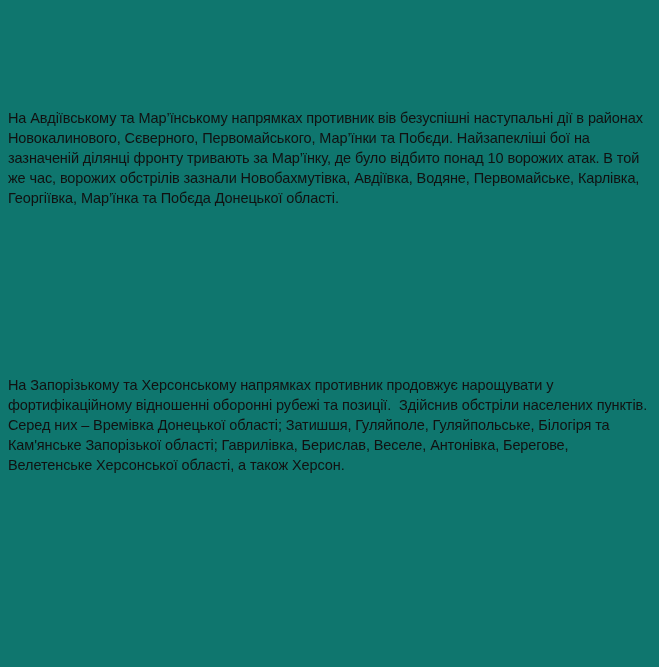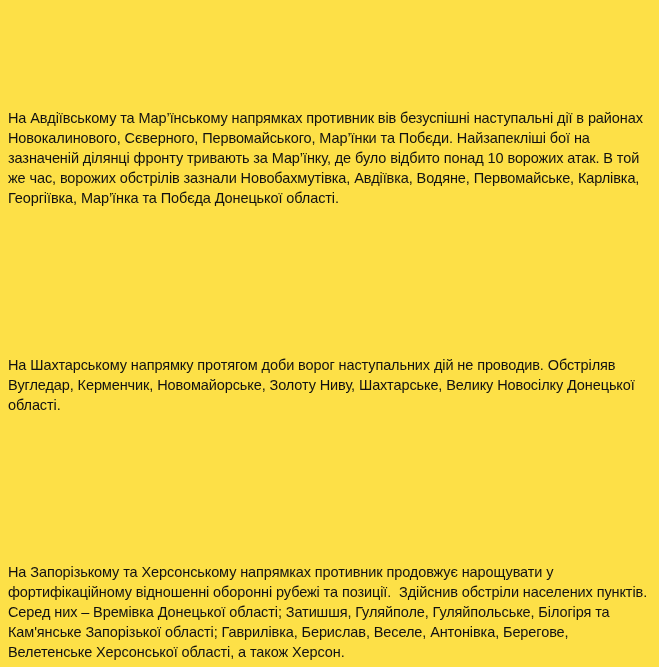--- a/index.html
+++ b/index.html
@@ -13,21 +13,21 @@
   .post {
     box-sizing: border-box;
     width: 659px;
     height: 667px;
     padding: 8px 7px 0 8px;
     font-family: "Liberation Sans", sans-serif;
     font-size: 14.5px;
     line-height: 20px;
     letter-spacing: -0.1px;
     color: #111111;
-    background: #fde047;
+    background: #0f766e;
     white-space: pre-wrap;
     overflow: hidden;
   }
   .block {
     margin: 0 0 7px 0;
   }
   .block:last-child {
     margin-bottom: 0;
   }
   .para {
@@ -37,23 +37,20 @@
 </style>
 </head>
 <body>
 
 <div class="post">
 
   <div class="block">
     <div class="para">На Авдіївському та Мар’їнському напрямках противник вів безуспішні наступальні дії в районах Новокалинового, Сєверного, Первомайського, Мар’їнки та Побєди. Найзапекліші бої на зазначеній ділянці фронту тривають за Мар’їнку, де було відбито понад 10 ворожих атак. В той же час, ворожих обстрілів зазнали Новобахмутівка, Авдіївка, Водяне, Первомайське, Карлівка, Георгіївка, Мар’їнка та Побєда Донецької області.</div>
   </div>
 
-  <div class="block">
-    <div class="para">На Шахтарському напрямку протягом доби ворог наступальних дій не проводив. Обстріляв Вугледар, Керменчик, Новомайорське, Золоту Ниву, Шахтарське, Велику Новосілку Донецької області.</div>
-  </div>
 
   <div class="block">
     <div class="para">На Запорізькому та Херсонському напрямках противник продовжує нарощувати у фортифікаційному відношенні оборонні рубежі та позиції.  Здійснив обстріли населених пунктів. Серед них – Времівка Донецької області; Затишшя, Гуляйполе, Гуляйпольське, Білогіря та Кам'янське Запорізької області; Гаврилівка, Берислав, Веселе, Антонівка, Берегове, Велетенське Херсонської області, а також Херсон.</div>
   </div>
 
   
 
   
 
 </div>

